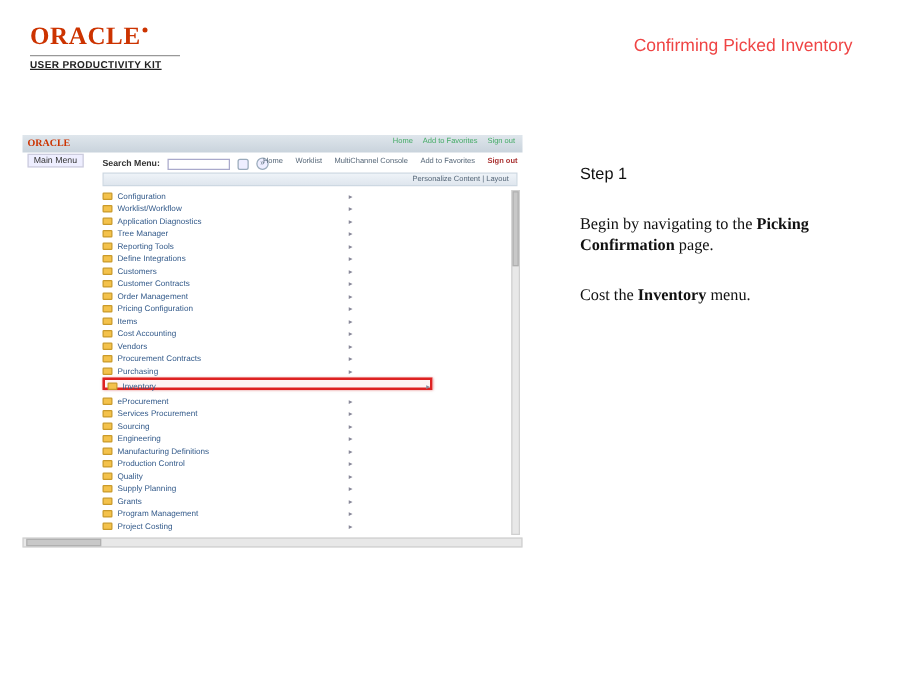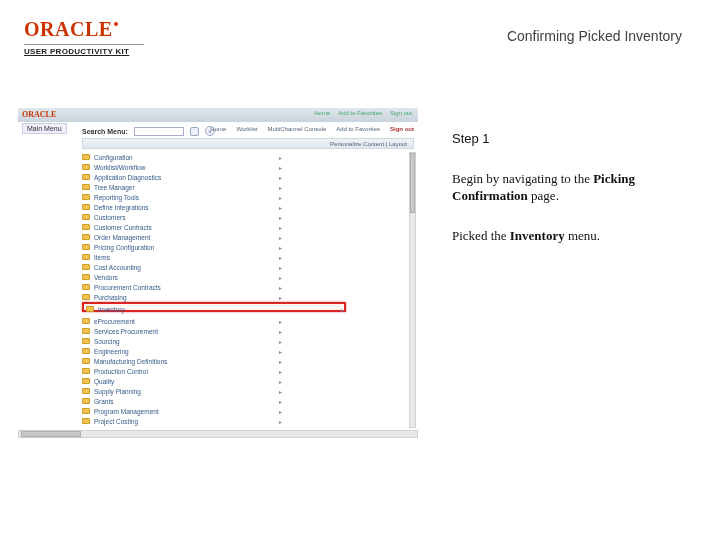--- a/index.html
+++ b/index.html
@@ -6,21 +6,21 @@
   html, body { width: 720px; height: 540px; font-family: Arial, Helvetica, sans-serif; background: #fff; }
   .page { position: relative; width: 720px; height: 540px; }
 
   
   .logo-block { position: absolute; left: 24px; top: 18px; }
   .logo-oracle { font-family: Georgia, "Times New Roman", serif; font-weight: bold; color: #c30; font-size: 20px; letter-spacing: 0.5px; }
   .logo-dot { display:inline-block; width:4px; height:4px; background:#c30; border-radius:50%; vertical-align: text-top; margin-left:1px; }
   .logo-divider { width: 120px; border-top: 1px solid #999; margin: 3px 0 2px; }
   .logo-sub { font-size: 8px; letter-spacing: 0.3px; color: #222; font-weight: bold; text-decoration: underline; }
 
-  .page-title { position: absolute; top: 28px; right: 38px; font-size: 14px; color: #404040; }
+  .page-title { position: absolute; top: 28px; right: 38px; font-size: 14px; color: #ef4444; }
 
   
   .shot { position: absolute; left: 18px; top: 108px; width: 400px; height: 330px; background: #fff; }
   .shot-inner { position: absolute; left: 0; top: 0; width: 400px; height: 330px; }
 
   .shot-header {
     position: absolute; left: 0; top: 0; width: 400px; height: 14px;
     background: linear-gradient(#dfe6ec, #c9d3dc);
   }
   .shot-logo { position:absolute; left:4px; top:2px; font-family: Georgia, serif; color:#c30; font-size:8px; font-weight:bold; }
@@ -83,21 +83,21 @@
   .hscroll-track {
     position:absolute; left:0; bottom:0; right:0; height:8px;
     background:#e8e8e8; border:1px solid #d0d0d0;
   }
   .hscroll-thumb {
     position:absolute; left:2px; top:0; width:60px; height:100%;
     background:#c8c8c8; border:1px solid #b0b0b0;
   }
 
   
-  .instr { position:absolute; left:452px; top:130px; width:240px; font-size:13px; color:#111; line-height:1.35; }
+  .instr { position:absolute; left:464px; top:130px; width:240px; font-size:13px; color:#111; line-height:1.35; }
   .instr .step { margin-bottom:22px; }
   .instr .para { margin-bottom:22px;font-family:Liberation Serif, serif; }
   .instr b { font-weight:bold; }
 </style>
 </head>
 <body>
 
 <div class="page">
 
   <div class="logo-block">
@@ -298,17 +298,17 @@
 
     </div>
   </div>
 
   <div class="instr">
     <div class="step">Step 1</div>
     <div class="para">
       <span>Begin by navigating to the </span><b>Picking Confirmation</b><span> page.</span>
     </div>
     <div class="para">
-      <span>Picked the </span><b>Inventory</b><span> menu.</span>
+      <span>Cost the </span><b>Inventory</b><span> menu.</span>
     </div>
   </div>
 
 </div>
 
 </body></html>

